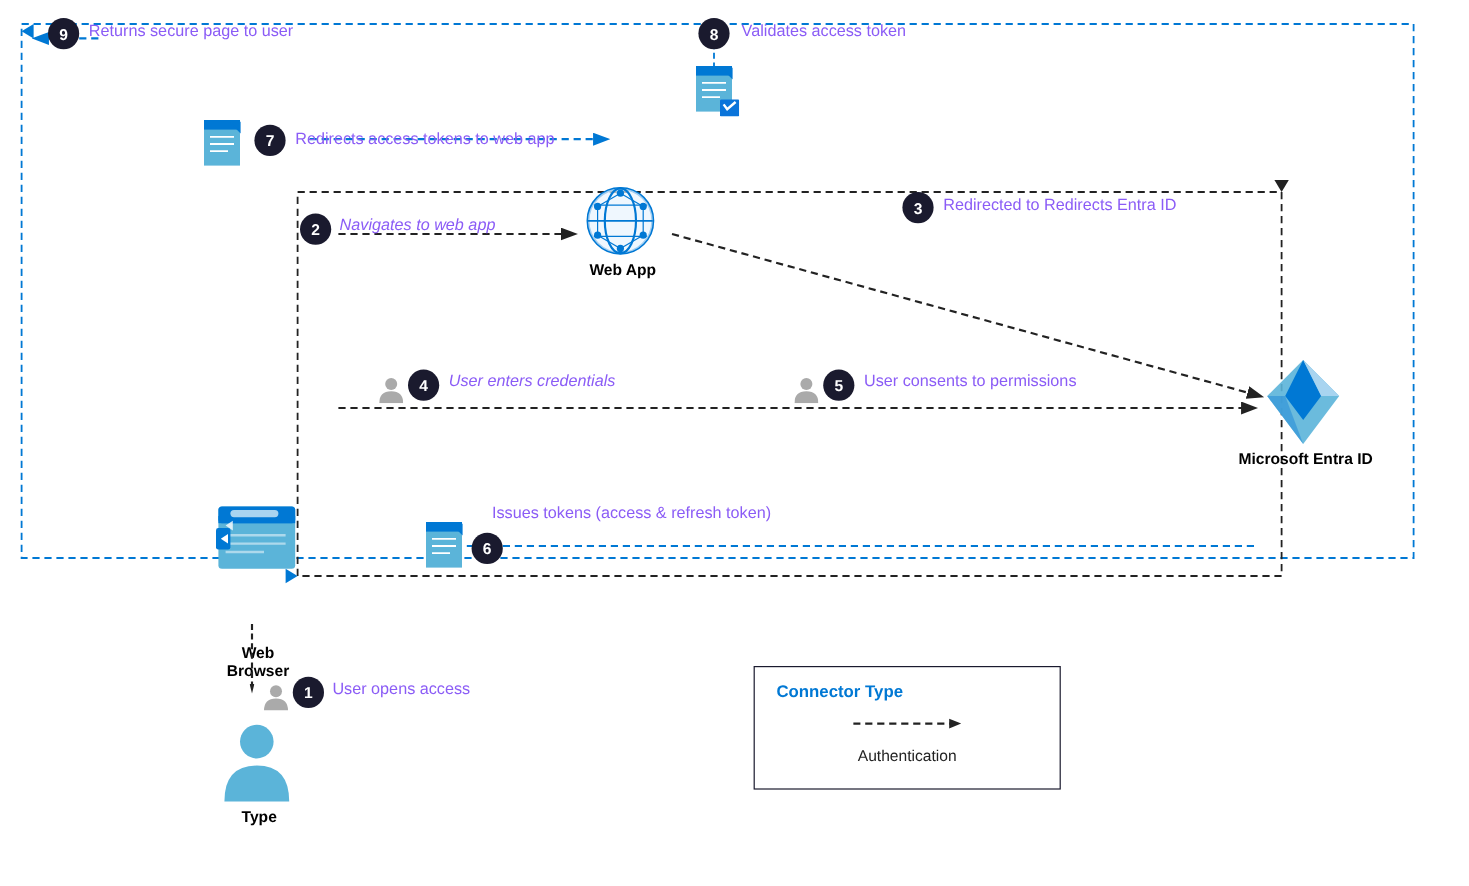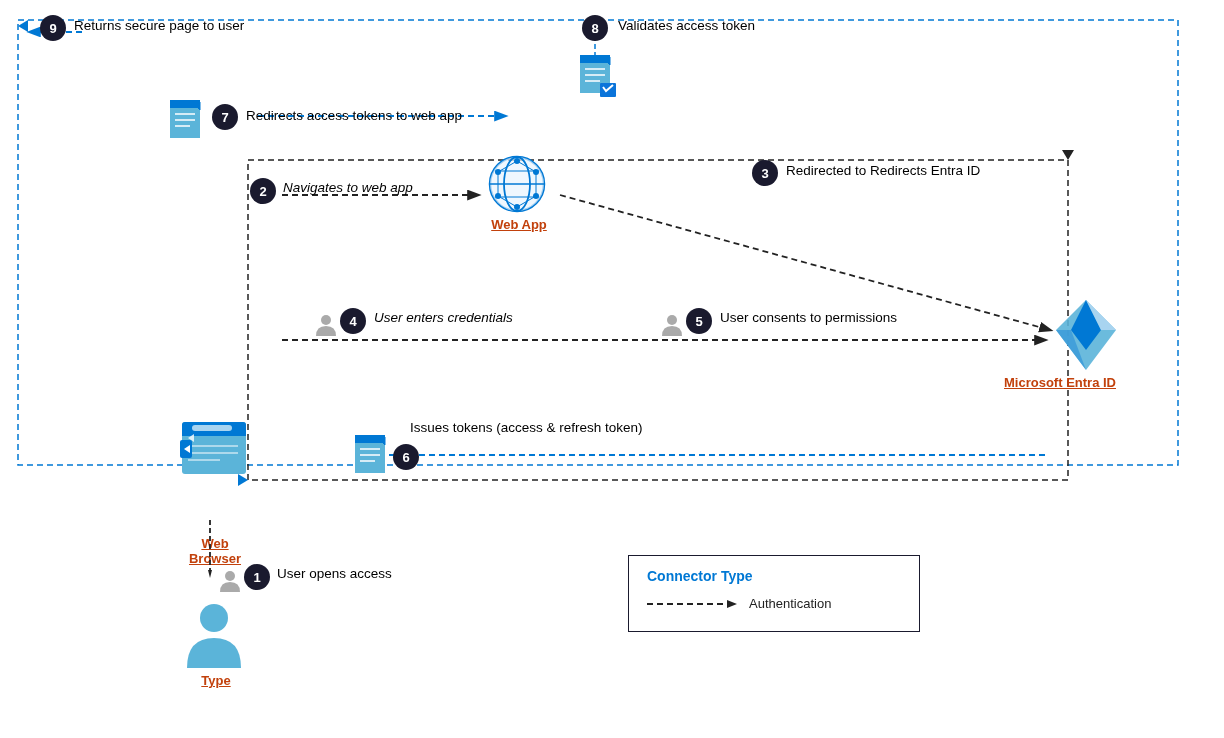--- a/index.html
+++ b/index.html
@@ -13,68 +13,68 @@
     }
     #diagram {
       position: relative;
       width: 1224px;
       height: 738px;
       background: #fff;
     }
     .label {
       position: absolute;
       font-size: 13.5px;
-      color: #000000;
+      color: #8b5cf6;
       font-weight: 400;
       white-space: nowrap;
     }
     .step-circle {
       position: absolute;
       width: 26px;
       height: 26px;
       border-radius: 50%;
       background: #1a1a2e;
       color: #fff;
       font-size: 13px;
       font-weight: 700;
       display: flex;
       align-items: center;
       justify-content: center;
     }
     .blue-label {
-      color: #c2410c;
+      color: #000000;
       font-weight: 700;
       font-size: 13px;
       text-align: center;
       position: absolute;
-      text-decoration: underline;
     }
     svg#lines {
       position: absolute;
       top: 0; left: 0;
       width: 1224px;
       height: 738px;
       pointer-events: none;
     }
     
     .icon-container {
       position: absolute;
     }
     
     .connector-box {
       position: absolute;
       border: 1.5px solid #1a1a2e;
       padding: 12px 18px;
-      width: 292px;
+      width: 256px;
     }
     .connector-row {
       display: flex;
       align-items: center;
       gap: 12px;
       margin-bottom: 8px;
+      flex-direction: column;
     }
     .connector-label {
       font-size: 13px;
       color: #222;
     }
   </style>
 </head>
 <body>
 
 <div id="diagram">
@@ -196,21 +196,21 @@
 
   <div class="icon-container" style="left:1046px; top:295px;">
     <svg width="80" height="80" viewBox="0 0 80 80">
 
       <polygon points="40,5 70,35 40,75 10,35" fill="#5bb4d9" opacity="0.9"></polygon>
       <polygon points="40,5 55,35 40,55 25,35" fill="#0078d4"></polygon>
       <polygon points="40,5 70,35 55,35" fill="#a8d4f0"></polygon>
       <polygon points="10,35 40,75 25,35" fill="#3a9ad9" opacity="0.8"></polygon>
     </svg>
   </div>
-  <div class="blue-label" style="left:1000px; top:375px; width:120px;">Microsoft Entra ID</div>
+  <div class="blue-label" style="left:1028px; top:375px; width:120px;">Microsoft Entra ID</div>
 
   <div class="step-circle" style="left:340px; top:308px;">
     <span>4</span>
   </div>
 
   <div class="icon-container" style="left:316px; top:314px;">
     <svg width="20" height="22" viewBox="0 0 20 22">
       <circle cx="10" cy="6" r="5" fill="#aaa"></circle>
       <path d="M0,22 Q0,12 10,12 Q20,12 20,22 Z" fill="#aaa"></path>
     </svg>

